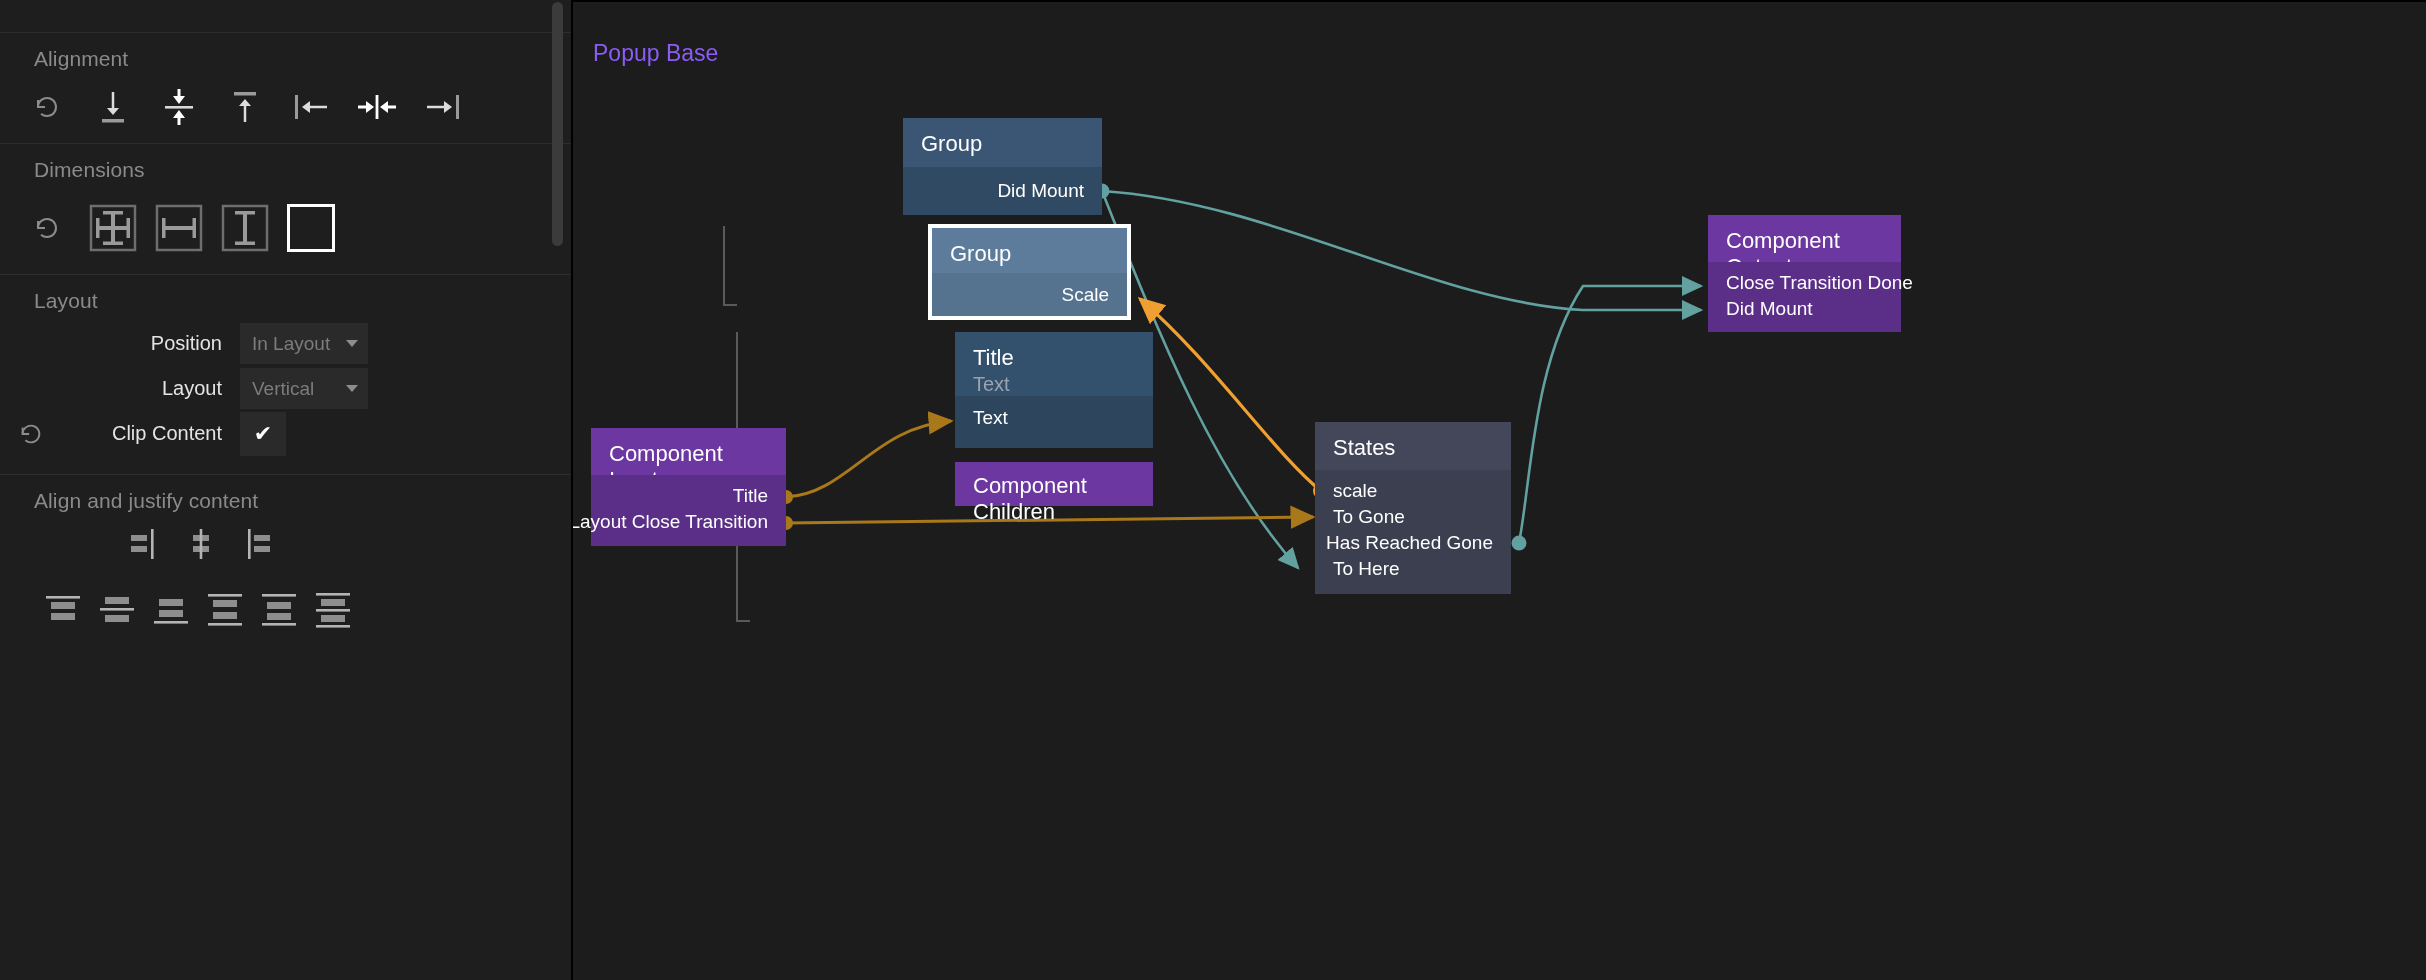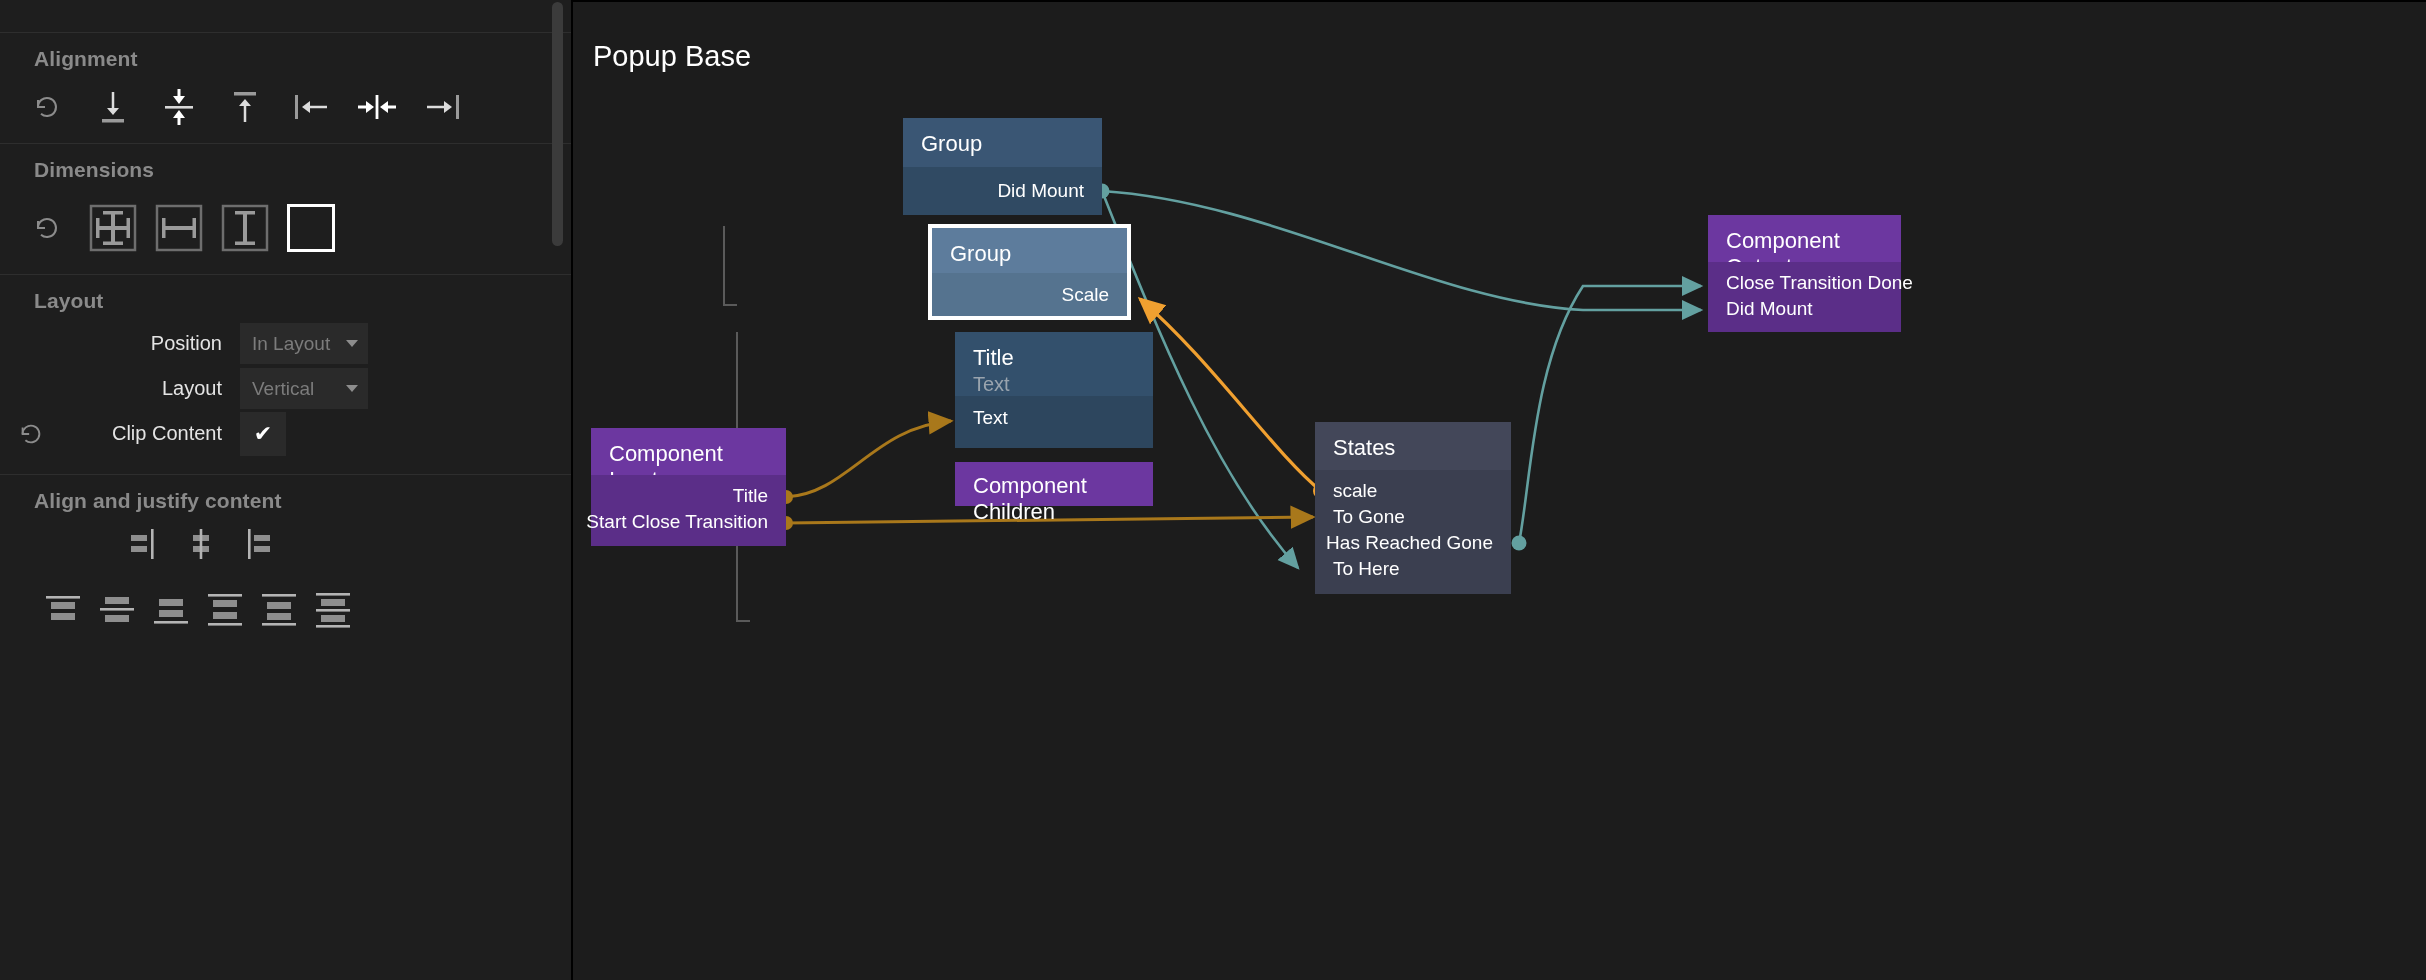--- a/index.html
+++ b/index.html
@@ -16,21 +16,21 @@
     position: relative;
     width: 573px; height: 980px;
     background: #1e1e1e;
     border-right: 2px solid #000;
     overflow: hidden;
     flex: 0 0 573px;
   }
   .insp-topstrip { height: 32px; background: #1e1e1e; }
   .section { position: relative; border-top: 1px solid #2e2e2e; }
   .section-title {
-    color: #8a8a8a; font-size: 21px; font-weight: 700;
+    color: #8a8a8a; font-size: 21px; font-weight: 400;
     padding: 14px 0 0 34px; letter-spacing: .1px;
   }
   .icon-row { display: flex; align-items: center; height: 72px; padding-left: 14px; }
   .icon-btn {
     width: 66px; height: 58px; display: flex; align-items: center; justify-content: center;
     cursor: pointer;
   }
   .icon-btn svg { display: block; }
   .dim-row { display: flex; align-items: center; height: 92px; padding-left: 14px; }
   .dim-btn { width: 66px; height: 72px; display:flex; align-items:center; justify-content:center; cursor:pointer; }
@@ -70,21 +70,21 @@
   }
 
   
   .canvas {
     position: relative; flex: 1 1 auto; height: 980px;
     background: #1c1c1c; overflow: hidden;
     border-top: 2px solid #000;
   }
   .canvas-title {
     position: absolute; left: 20px; top: 38px;
-    color: #ffffff; font-size: 29px;
+    color: #8b5cf6; font-size: 23px;
   }
   .graph { position: absolute; left: 0; top: 0; width: 1851px; height: 978px; }
   svg.wires { position: absolute; left:0; top:0; width: 1851px; height: 978px; pointer-events: none; }
 
   .node { position: absolute; }
   .node-hdr { font-size: 22px; color: #fff; padding: 13px 0 0 18px; }
   .node-sub { font-size: 20px; color: #9aa4ae; padding: 2px 0 0 18px; }
   .node-body { position: relative; }
   .port { position: absolute; font-size: 19px; color: #ffffff; white-space: nowrap; }
   .port.out { right: 18px; }
@@ -425,21 +425,21 @@
           <div class="node-hdr" style="padding-top:11px;">Component Children</div>
         </div>
       </div>
 
       <div class="node n-purple" style="left:18px; top:426px; width:195px; height:118px;">
         <div class="hdr" style="height:47px; background:#6c37a0;">
           <div class="node-hdr">Component Inputs</div>
         </div>
         <div class="bdy node-body" style="height:71px; background:#5b2e88;">
           <div class="port out" style="top:10px;">Title</div>
-          <div class="port out" style="top:36px;">Start Close Transition</div>
+          <div class="port out" style="top:36px;">Layout Close Transition</div>
         </div>
       </div>
 
       <div class="node n-states" style="left:742px; top:420px; width:196px; height:204px;">
         <div class="hdr" style="height:48px; background:#434759;">
           <div class="node-hdr">States</div>
         </div>
         <div class="bdy node-body" style="height:124px; background:#3b3f50;">
           <div class="port in" style="top:10px;">scale</div>
           <div class="port in" style="top:36px;">To Gone</div>

